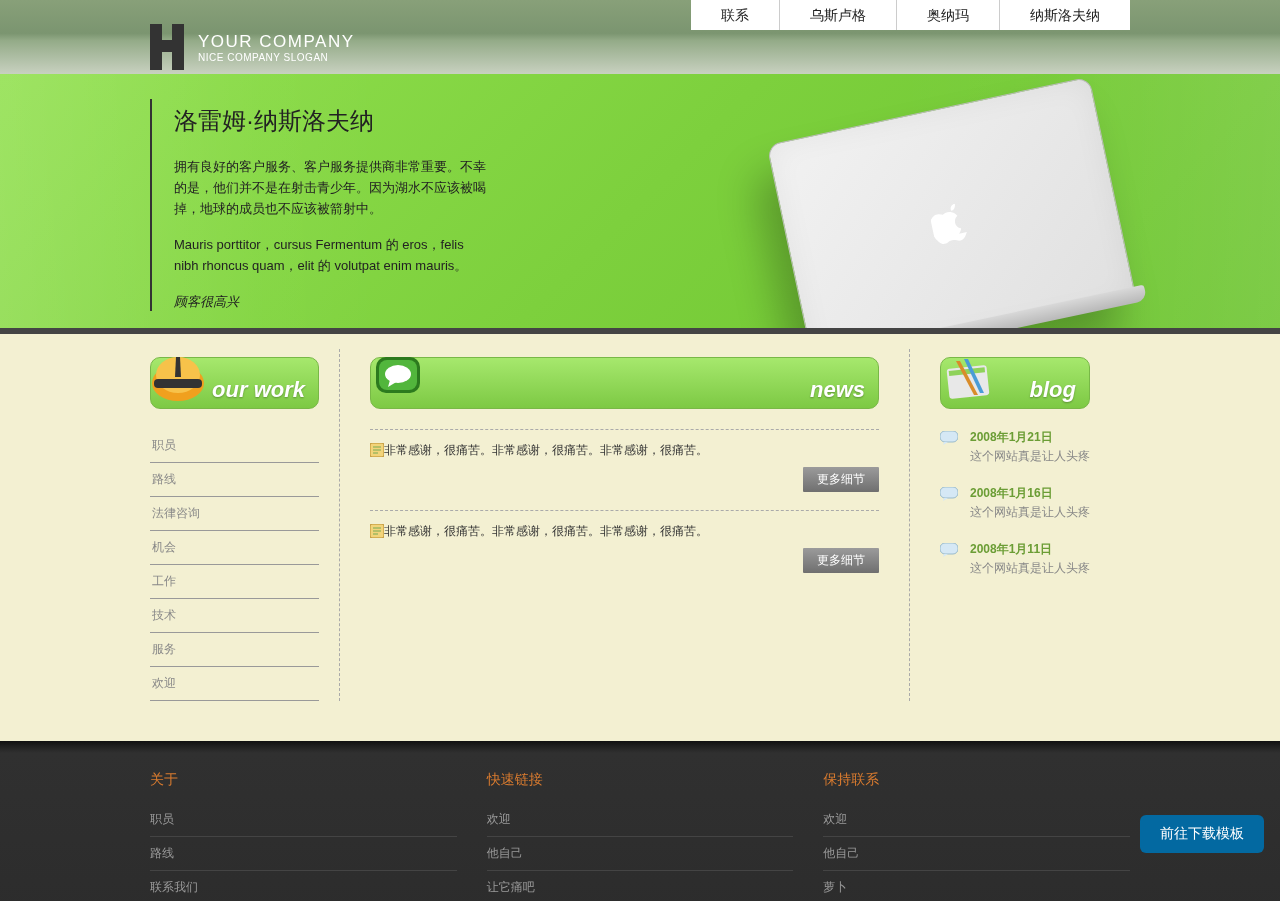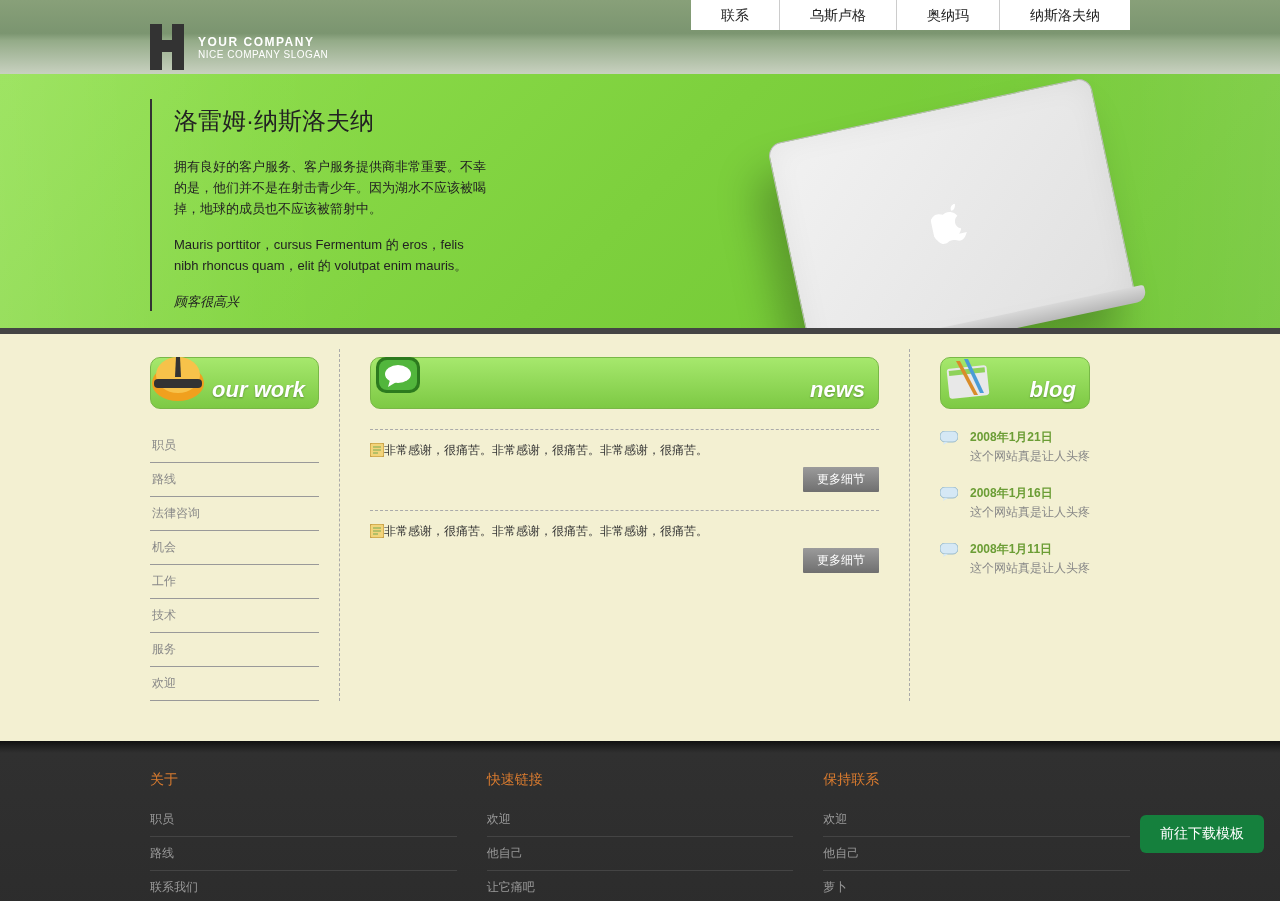--- a/index.html
+++ b/index.html
@@ -6,21 +6,21 @@
 body{font-family:Arial,"Microsoft YaHei",sans-serif;font-size:13px;background:#f3f0d2;min-height:901px;position:relative}
 .top-bg{background:linear-gradient(to bottom,#88a079 0%,#7b9570 45%,#94ab88 55%,#c8d1c0 100%);height:74px;position:relative}
 .container{width:980px;margin:0 auto;position:relative}
 .nav-wrap{position:absolute;top:0;right:0;display:flex;z-index:10}
 .nav-item{background:#fff;padding:0 30px;height:30px;line-height:30px;color:#222;border-right:1px solid #ccc;font-size:14px;cursor:pointer}
 .nav-item:last-child{border-right:none}
 .logo-wrap{padding-top:24px;display:flex;align-items:center;gap:14px}
 .logo-mark{width:34px;height:46px;position:relative}
 .logo-mark svg{display:block}
 .logo-text{color:#fff}
-.logo-text .company{font-size:12px;font-weight:bold;letter-spacing:1.5px}
+.logo-text .company{font-size:17px;font-weight:normal;letter-spacing:1.5px}
 .logo-text .slogan{font-size:10px;letter-spacing:0.5px;text-align:left}
 .hero{background:linear-gradient(135deg,#91e04e 0%,#7dd03d 50%,#6bc42e 100%);height:260px;border-bottom:6px solid #444;position:relative;overflow:hidden}
 .hero-gloss{position:absolute;inset:0;background:linear-gradient(to right,rgba(255,255,255,0.12) 0%,rgba(255,255,255,0.02) 20%,transparent 30%,transparent 70%,rgba(255,255,255,0.02) 80%,rgba(255,255,255,0.12) 100%)}
 .hero-content{position:relative;border-left:2px solid #333;padding-left:22px;margin-left:0;margin-top:25px;width:340px}
 .hero-content h1{font-size:24px;font-weight:normal;color:#222;margin-bottom:20px;padding-top:6px}
 .hero-content p{font-size:13px;color:#222;line-height:1.6;margin-bottom:16px}
 .hero-content .sign{font-style:italic;color:#222;font-size:13px}
 .laptop{position:absolute;right:-30px;top:-10px;width:420px;height:300px;transform:rotate(-12deg)}
 .laptop .lid{position:absolute;width:330px;height:230px;left:50px;top:20px;background:linear-gradient(135deg,#f2f2f2,#e0e0e0);border-radius:14px;border:1px solid #bbb;box-shadow:inset 0 0 30px rgba(0,0,0,0.05),-20px 30px 40px rgba(0,0,0,0.25)}
 .laptop .apple{position:absolute;left:50%;top:50%;transform:translate(-50%,-55%);width:40px;height:46px}
@@ -45,21 +45,21 @@
 .blog-item{display:flex;gap:12px;margin-bottom:20px}
 .blog-icon{width:18px;height:14px;flex:none;margin-top:2px}
 .blog-meta .date{color:#6b9d35;font-size:12px;font-weight:bold}
 .blog-meta .txt{color:#888;font-size:12px;margin-top:2px}
 .footer{background:linear-gradient(to bottom,#111 0,#222 6px,#303030 12px,#2b2b2b 100%);padding:30px 0 60px;color:#888}
 .footer-cols{display:flex;gap:30px}
 .footer-col{flex:1}
 .footer-col h3{color:#d97b2f;font-size:14px;font-weight:normal;margin-bottom:14px}
 .footer-col ul{list-style:none}
 .footer-col li{border-bottom:1px solid #444;padding:8px 0;font-size:12px;color:#9a9a9a;cursor:pointer}
-.download-btn{position:fixed;right:16px;bottom:48px;background:#15803d;color:#fff;padding:10px 20px;border-radius:6px;font-size:14px;cursor:pointer;border:none}
+.download-btn{position:fixed;right:16px;bottom:48px;background:#0369a1;color:#fff;padding:10px 20px;border-radius:6px;font-size:14px;cursor:pointer;border:none}
 </style>
 </head>
 <body>
 
 <div class="top-bg">
   <div class="container">
     <div class="nav-wrap">
       <div class="nav-item">联系</div>
       <div class="nav-item">乌斯卢格</div>
       <div class="nav-item">奥纳玛</div>

